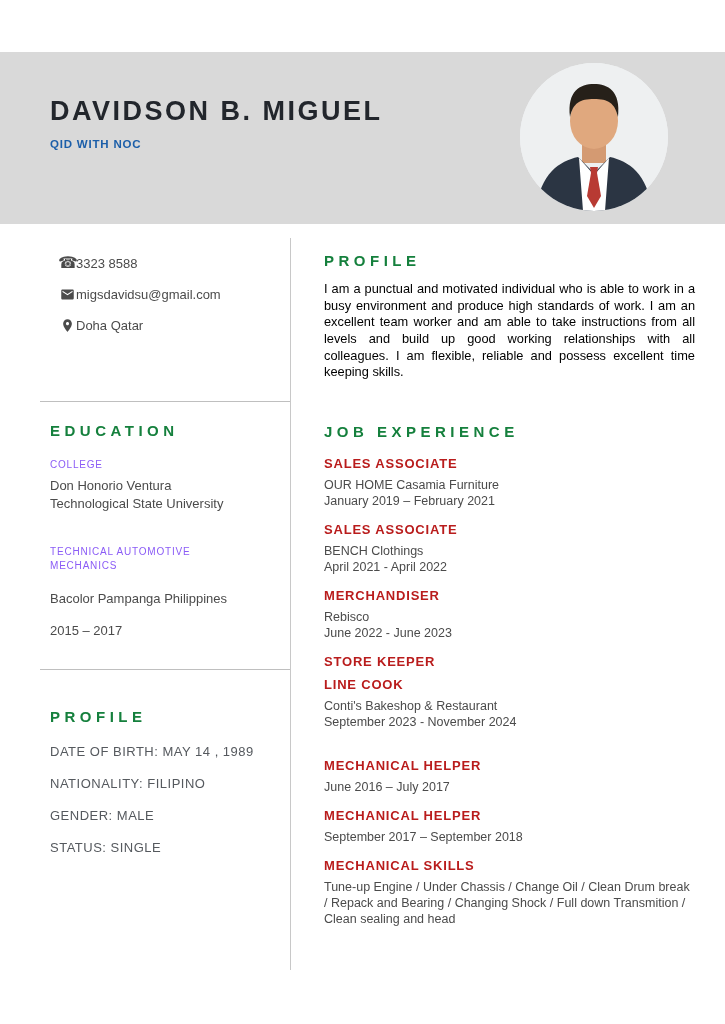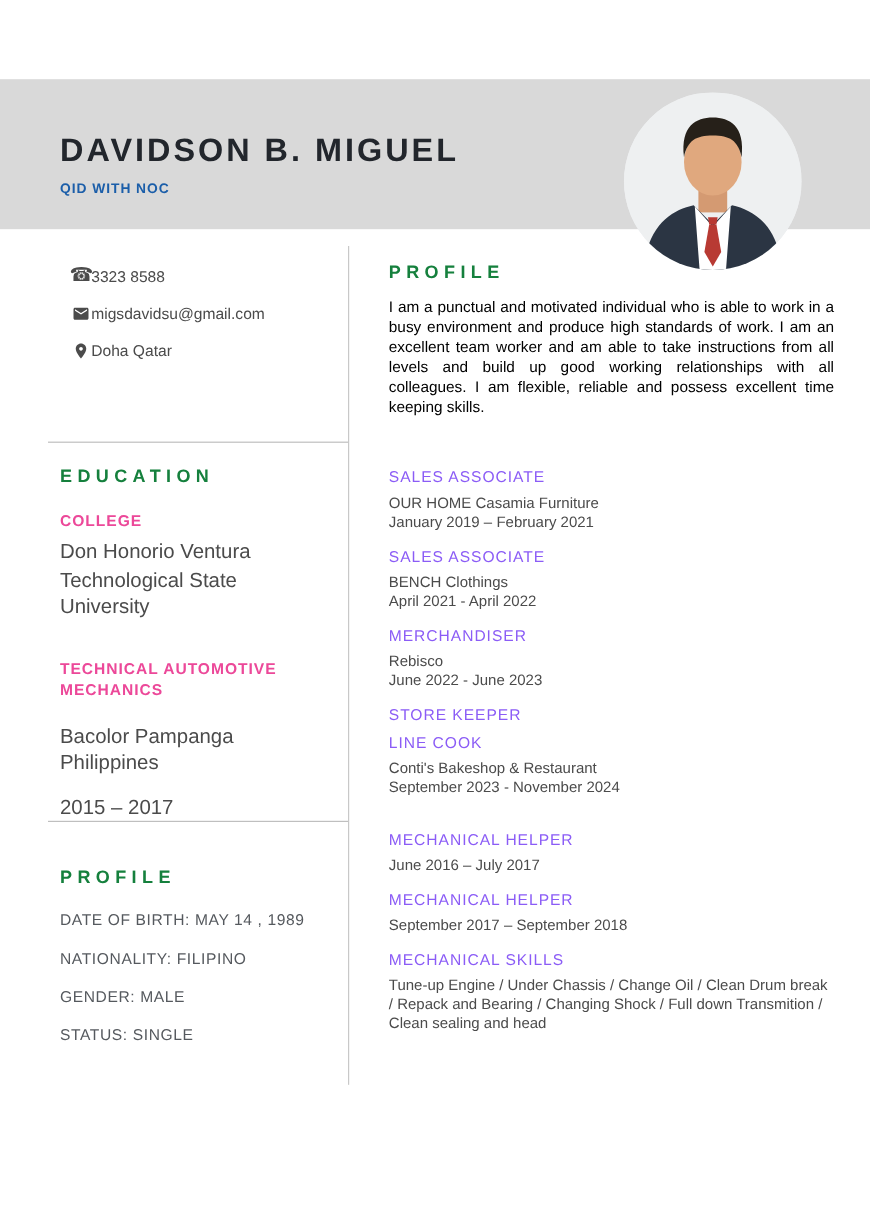--- a/index.html
+++ b/index.html
@@ -8,22 +8,22 @@
     height: 1024px;
     background: #ffffff;
     font-family: "Liberation Sans", sans-serif;
     color: #4b4b4b;
     position: relative;
     overflow: hidden;
   }
 
   
   .band {
-    margin-top: 66px;
-    height: 125px;
+    margin-top: 52px;
+    height: 172px;
     background: #d9d9d9;
     position: relative;
   }
   .name-block { padding: 44px 0 0 50px; }
   .name {
     font-size: 27px;
     font-weight: bold;
     letter-spacing: 2.5px;
     color: #22262c;
   }
@@ -73,24 +73,24 @@
   .cicon { width: 18px; text-align: center; color: #4b4b4b; flex: 0 0 18px; }
   .cicon.glyph { font-size: 16px; line-height: 18px; }
   .cicon svg { display: block; margin: 0 auto; }
   .ctext { margin-left: 0; font-size: 13px; color: #4b4b4b; }
 
   .divider { border-top: 1px solid #bfbfbf; width: 100%; }
 
   
   .education { min-height: 267px; padding: 20px 0 0 10px; }
   .edu-sub {
-    font-size: 13px; font-weight: bold; letter-spacing: 0.8px;
-    color: #ec4899; margin-top: 19px; line-height: 1.35; max-width: 210px;
-  }
-  .edu-line { font-size: 17px; line-height: 1.3; color: #4b4b4b; margin-top: 6px; max-width: 220px; }
+    font-size: 10px; font-weight: normal; letter-spacing: 0.8px;
+    color: #8b5cf6; margin-top: 19px; line-height: 1.35; max-width: 210px;
+  }
+  .edu-line { font-size: 13px; line-height: 1.3; color: #4b4b4b; margin-top: 6px; max-width: 220px; }
   .edu-loc { margin-top: 19px; }
   .edu-years { margin-top: 15px; }
 
   
   .personal { padding: 38px 0 0 10px; }
   .personal .p-line {
     font-size: 13px; letter-spacing: 0.5px; color: #55595e;
     line-height: 18px; margin-bottom: 14px;
   }
   .personal .sec-heading { margin-bottom: 18px; }
@@ -104,22 +104,22 @@
     color: #000000;
     text-align: justify;
     max-width: 378px;
   }
 
   
   .jobs { padding-bottom: 30px; }
   .jobs .sec-heading { margin-bottom: 16px; }
   .job { margin-bottom: 13px; }
   .job-title {
-    font-size: 13px; font-weight: normal; letter-spacing: 0.8px;
-    color: #8b5cf6; margin-bottom: 6px;
+    font-size: 13px; font-weight: bold; letter-spacing: 0.8px;
+    color: #b91c1c; margin-bottom: 6px;
   }
   .job-title + .job-title { margin-top: 8px; }
   .job-line { font-size: 12.5px; line-height: 16px; color: #4b4b4b; max-width: 378px; }
   .gap-lg { margin-top: 28px; }
 </style>
 </head>
 <body>
 
 <div class="page">
 
@@ -194,20 +194,21 @@
     </aside>
 
     <main class="col-right">
 
       <section class="profile-sec">
         <h2 class="sec-heading">PROFILE</h2>
         <p class="profile-body">I am a punctual and motivated individual who is able to work in a busy environment and produce high standards of work. I am an excellent team worker and am able to take instructions from all levels and build up good working relationships with all colleagues. I am flexible, reliable and possess excellent time keeping skills.</p>
       </section>
 
       <section class="jobs">
+        <h2 class="sec-heading">JOB EXPERIENCE</h2>
 
         <article class="job">
           <h3 class="job-title">SALES ASSOCIATE</h3>
           <div class="job-line">OUR HOME Casamia Furniture</div>
           <div class="job-line">January 2019 – February 2021</div>
         </article>
 
         <article class="job">
           <h3 class="job-title">SALES ASSOCIATE</h3>
           <div class="job-line">BENCH Clothings</div>

